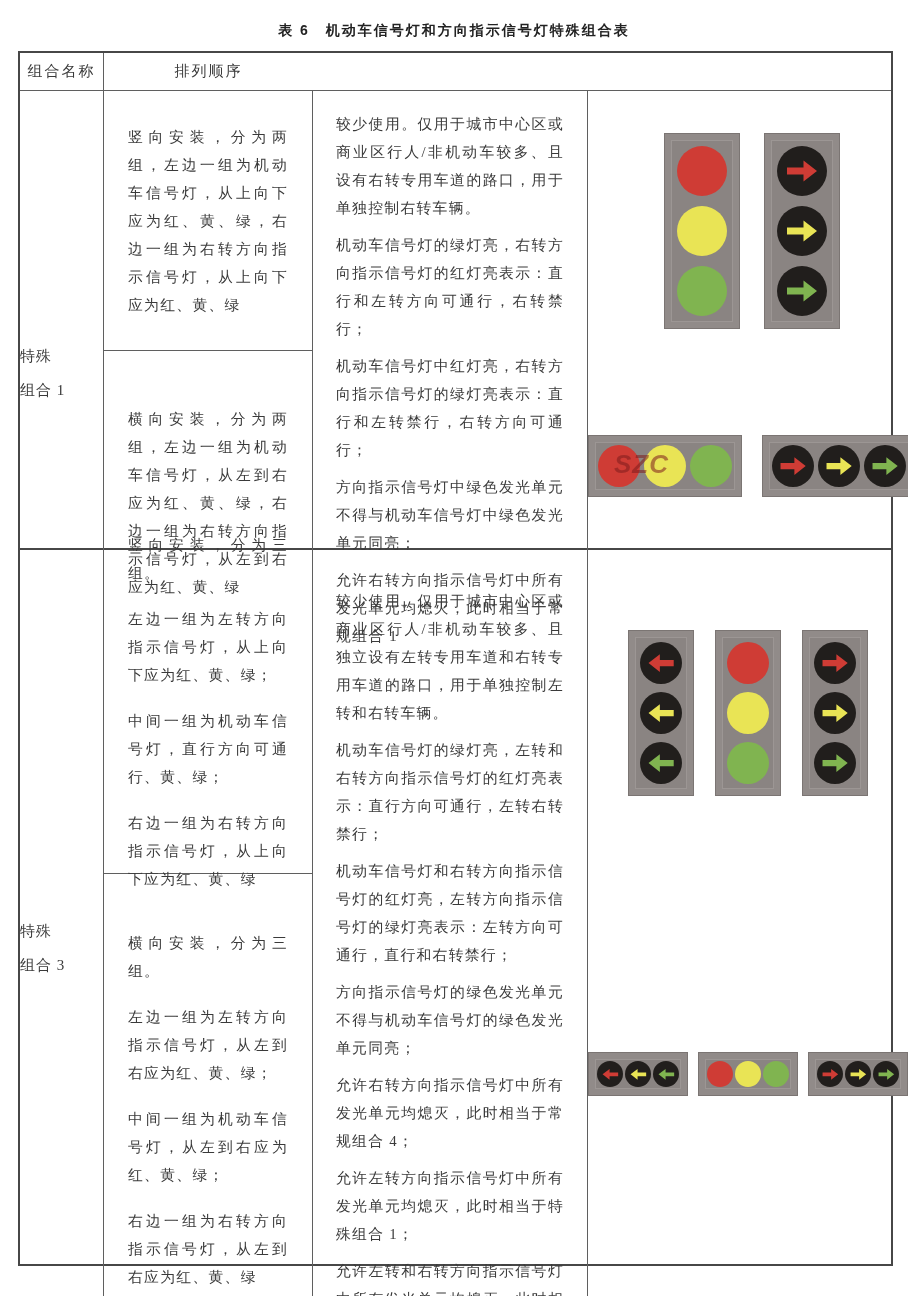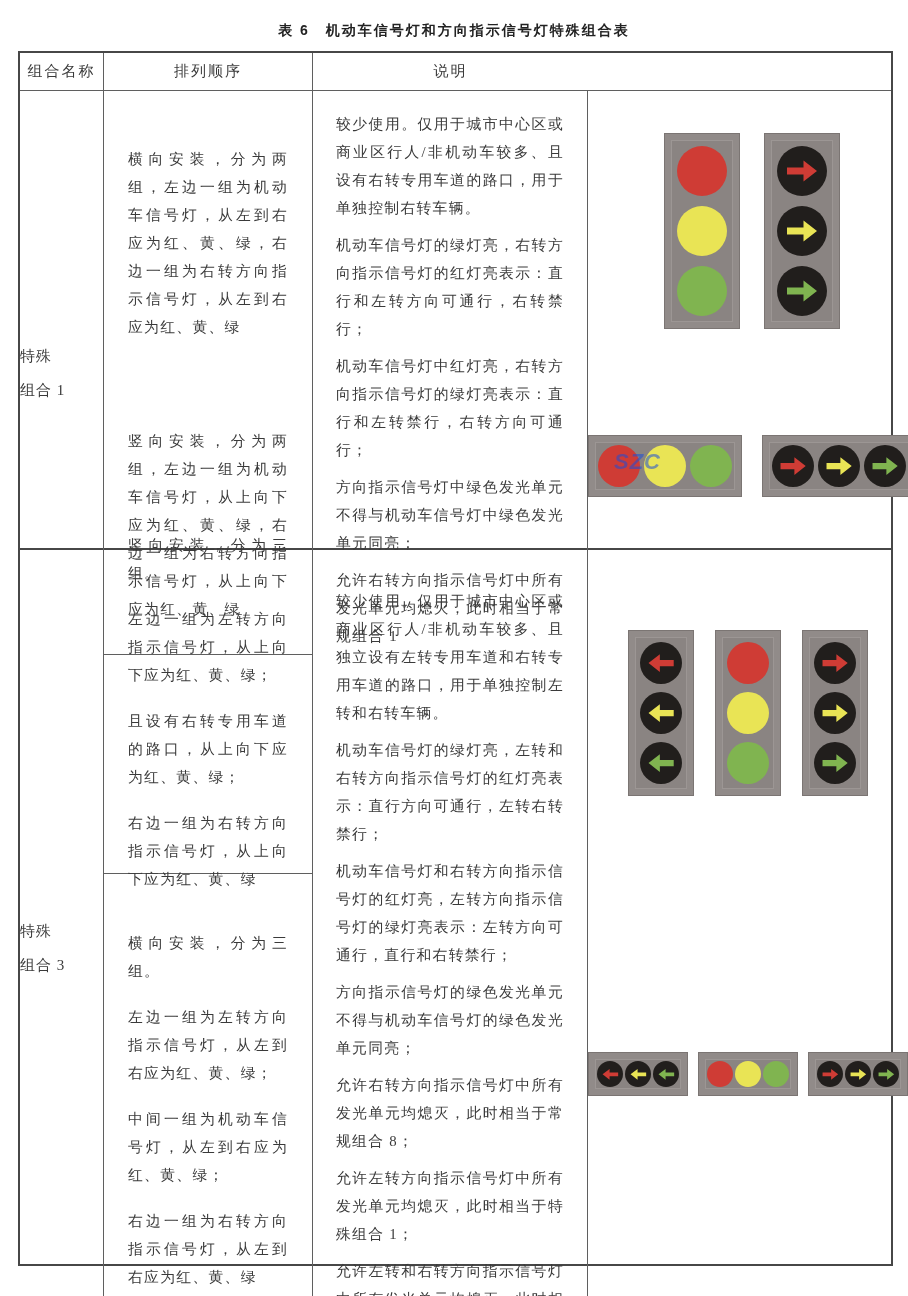--- a/index.html
+++ b/index.html
@@ -55,51 +55,50 @@
   .tl-v .tl-panel { flex-direction:column; }
   .tl-h .tl-panel { flex-direction:row; }
   .lamp { width:var(--lamp); height:var(--lamp); border-radius:50%;
     flex:0 0 auto; margin:var(--lgap); display:flex; align-items:center; justify-content:center; }
   .lamp-dark { background:#211e1c; }
   .lamp svg { width:72%; height:72%; display:block; }
 
   .watermark {
     position:absolute; left:26px; top:358px;
     font-family:"Liberation Sans","DejaVu Sans",sans-serif;
-    font-weight:bold; font-style:italic; font-size:22px;
-    color:#1d4ed8; opacity:0.55; letter-spacing:1px;
+    font-weight:bold; font-style:italic; font-size:26px;
+    color:#7f1d1d; opacity:0.55; letter-spacing:1px;
     pointer-events:none;
   }
 </style>
 </head>
 <body>
 
 <div class="page">
 
   <div class="doc-title">表 6　机动车信号灯和方向指示信号灯特殊组合表</div>
 
   <div class="tbl">
 
     <div class="tr thead">
       <div class="th">组合名称</div>
       <div class="th">排列顺序</div>
-      <div class="th">说明</div>
     </div>
 
     <div class="tr row1 r1">
       <div class="cell name-cell">
         <span>特殊</span>
         <span>组合 1</span>
       </div>
       <div class="cell arr-cell">
+        <div class="arr-sub first body-text">
+          <p>竖向安装，分为两组，左边一组为机动车信号灯，从上向下应为红、黄、绿，右边一组为右转方向指示信号灯，从上向下应为红、黄、绿</p>
+        </div>
         <div class="arr-sub second body-text">
           <p>横向安装，分为两组，左边一组为机动车信号灯，从左到右应为红、黄、绿，右边一组为右转方向指示信号灯，从左到右应为红、黄、绿</p>
-        </div>
-        <div class="arr-sub first body-text">
-          <p>竖向安装，分为两组，左边一组为机动车信号灯，从上向下应为红、黄、绿，右边一组为右转方向指示信号灯，从上向下应为红、黄、绿</p>
         </div>
       </div>
       <div class="cell desc-cell body-text">
         <p>较少使用。仅用于城市中心区或商业区行人/非机动车较多、且设有右转专用车道的路口，用于单独控制右转车辆。</p>
         <p>机动车信号灯的绿灯亮，右转方向指示信号灯的红灯亮表示：直行和左转方向可通行，右转禁行；</p>
         <p>机动车信号灯中红灯亮，右转方向指示信号灯的绿灯亮表示：直行和左转禁行，右转方向可通行；</p>
         <p>方向指示信号灯中绿色发光单元不得与机动车信号灯中绿色发光单元同亮；</p>
         <p>允许右转方向指示信号灯中所有发光单元均熄灭，此时相当于常规组合 1</p>
       </div>
       <div class="cell">
@@ -165,36 +164,36 @@
 
     <div class="tr row2 r2">
       <div class="cell name-cell">
         <span>特殊</span>
         <span>组合 3</span>
       </div>
       <div class="cell arr-cell">
         <div class="arr-sub first body-text">
           <p>竖向安装，分为三组。</p>
           <p>左边一组为左转方向指示信号灯，从上向下应为红、黄、绿；</p>
-          <p>且设有右转专用车道的路口，从上向下应为红、黄、绿；</p>
+          <p>中间一组为机动车信号灯，直行方向可通行、黄、绿；</p>
           <p>右边一组为右转方向指示信号灯，从上向下应为红、黄、绿</p>
         </div>
         <div class="arr-sub second body-text">
           <p>横向安装，分为三组。</p>
           <p>左边一组为左转方向指示信号灯，从左到右应为红、黄、绿；</p>
           <p>中间一组为机动车信号灯，从左到右应为红、黄、绿；</p>
           <p>右边一组为右转方向指示信号灯，从左到右应为红、黄、绿</p>
         </div>
       </div>
       <div class="cell desc-cell body-text" style="padding-top:28px;">
         <p>较少使用。仅用于城市中心区或商业区行人/非机动车较多、且独立设有左转专用车道和右转专用车道的路口，用于单独控制左转和右转车辆。</p>
         <p>机动车信号灯的绿灯亮，左转和右转方向指示信号灯的红灯亮表示：直行方向可通行，左转右转禁行；</p>
         <p>机动车信号灯和右转方向指示信号灯的红灯亮，左转方向指示信号灯的绿灯亮表示：左转方向可通行，直行和右转禁行；</p>
         <p>方向指示信号灯的绿色发光单元不得与机动车信号灯的绿色发光单元同亮；</p>
-        <p>允许右转方向指示信号灯中所有发光单元均熄灭，此时相当于常规组合 8；</p>
+        <p>允许右转方向指示信号灯中所有发光单元均熄灭，此时相当于常规组合 4；</p>
         <p>允许左转方向指示信号灯中所有发光单元均熄灭，此时相当于特殊组合 1；</p>
         <p>允许左转和右转方向指示信号灯中所有发光单元均熄灭，此时相当于常规组合 1</p>
       </div>
       <div class="cell">
         <div class="lights-row" style="margin-top:80px; gap:21px; --lamp:42px; --lgap:4px;">
             <div class="tl tl-v">
               <div class="tl-panel">
                 <div class="lamp lamp-dark">
                   <svg viewBox="0 0 24 24" xmlns="http://www.w3.org/2000/svg">
                     <path d="M2 9.6 H13 V5 L22 12 L13 19 V14.4 H2 Z" fill="#cf3c35" transform="translate(24,0) scale(-1,1)"></path>

